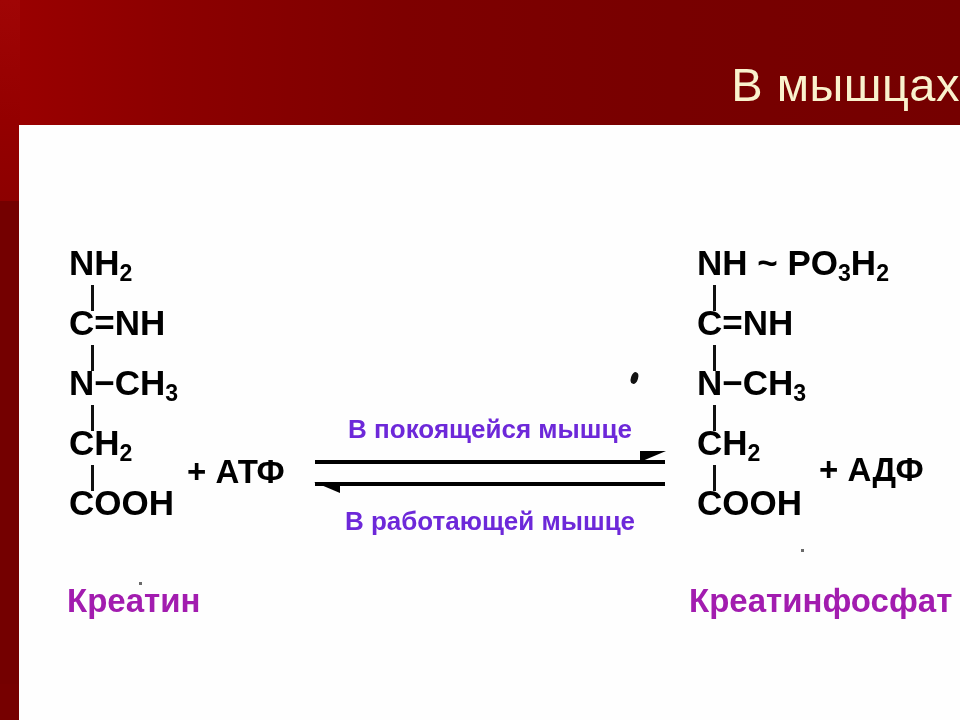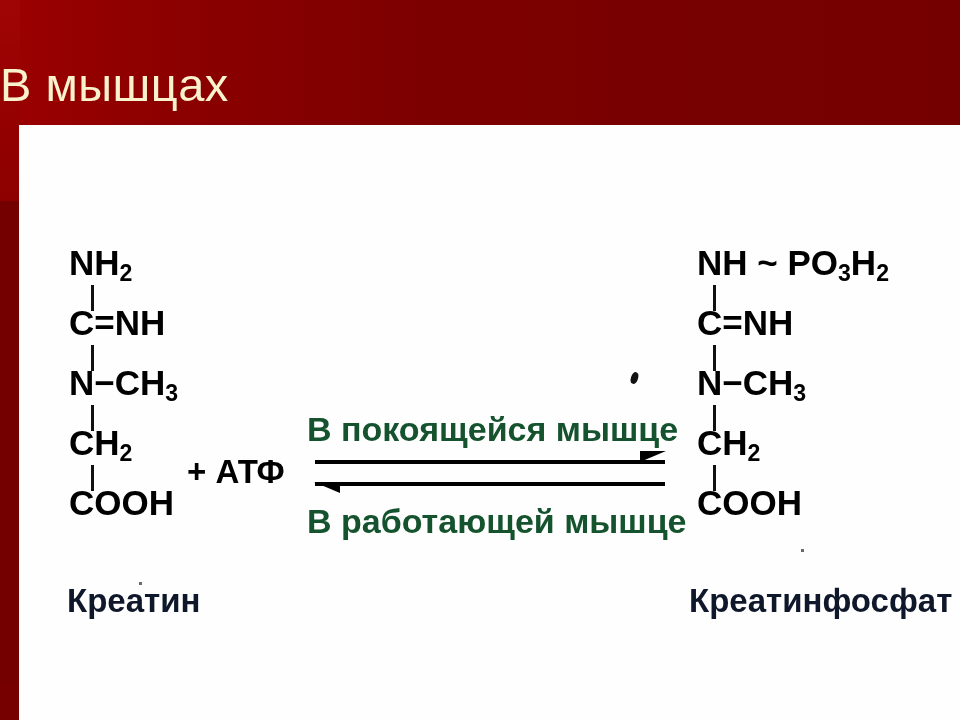--- a/index.html
+++ b/index.html
@@ -37,21 +37,21 @@
     position: absolute;
     left: 0; bottom: 0;
     width: 960px; height: 36px;
     background: #760000;
   }
   
   .title {
     position: absolute;
     left: 0; top: 57px;
     width: 960px;
-    text-align: left;
+    text-align: right;
     font-size: 47px;
     line-height: 56px;
     letter-spacing: 0.5px;
     color: #faf2cd;
     font-weight: 400;
     white-space: nowrap;
   }
   
   .panel {
     position: absolute;
@@ -97,21 +97,21 @@
   sub {
     font-size: 0.66em;
     vertical-align: baseline;
     position: relative;
     top: 0.26em;
     font-weight: bold;
   }
 
   .compound-label {
     position: absolute;
-    color: #0f172a;
+    color: #a21caf;
     font-weight: bold;
     font-size: 33px;
     line-height: 1;
     white-space: nowrap;
   }
   .label-left  { left: 48px;  top: 459px; }
   .label-right { left: 670px; top: 459px; }
 
   
   .reagent {
@@ -131,23 +131,23 @@
     left: 288px;
     top: 287px;
     width: 366px;
     height: 128px;
   }
   .eq-label {
     position: absolute;
     left: 0;
     width: 366px;
     text-align: center;
-    color: #14532d;
-    font-weight: bold;
-    font-size: 34px;
+    color: #6d28d9;
+    font-weight: bold;
+    font-size: 26px;
     line-height: 34px;
     white-space: nowrap;
   }
   .eq-label-top    { top: 0px; }
   .eq-label-bottom { top: 92px; text-align: center; }
 
   .arrow-line {
     position: absolute;
     left: 8px;
     width: 350px;
@@ -276,15 +276,16 @@
         <span class="bond-v" style="left:22px; top:40px; height:26px;"></span>
       </div>
 
       <div class="formula-row">
         <span class="formula-text">COOH</span>
       </div>
     </div>
 
     <div class="compound-label label-right">Креатинфосфат</div>
 
+    <div class="reagent reagent-adp">+ АДФ</div>
 
   </div>
 </div>
 
 </body></html>

